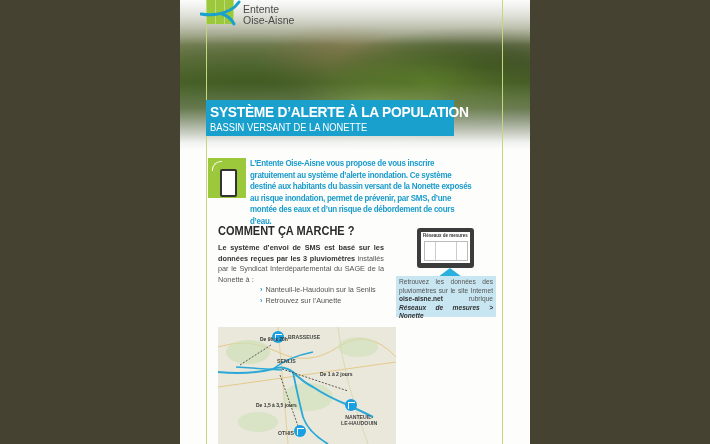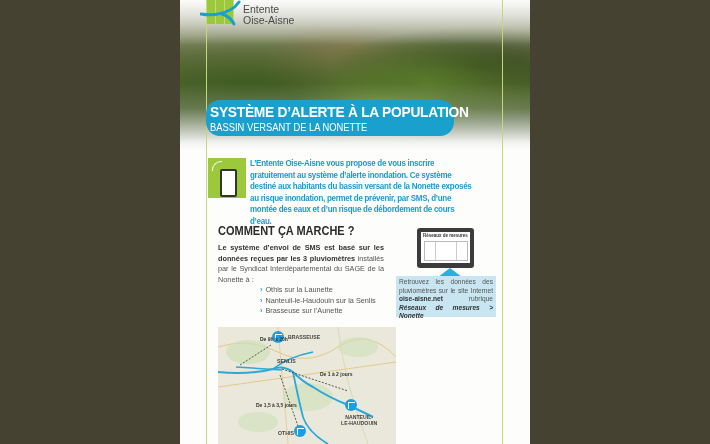--- a/index.html
+++ b/index.html
@@ -34,21 +34,20 @@
       content:""; position:absolute; inset:0;
       background:repeating-linear-gradient(90deg, rgba(255,255,255,0.35) 0 1px, transparent 1px 9px);
     }
     .logo svg.swoosh { position:absolute; left:0; top:0; }
     .logo .name {
       position:absolute; left:43px; top:4px; font-size:10.5px; line-height:11px; color:#4a4a4a;
     }
     .title-band {
       position:absolute; left:26px; top:100px; width:248px; height:36px;
       background:#1aa0cc;
-      border-radius:14px;
     }
     .title-band .t1 {
       position:absolute; left:4px; top:3px; font-weight:bold; color:#fff;
       font-size:15px; letter-spacing:-0.3px; transform:scaleX(0.92); transform-origin:left;
       white-space:nowrap;
     }
     .title-band .t2 {
       position:absolute; left:4px; top:21px; color:#fff; font-size:11px;
       transform:scaleX(0.85); transform-origin:left; white-space:nowrap;
     }
@@ -164,23 +163,22 @@
 
   <div class="phone-icon">
     <div class="wifi"></div>
     <div class="ph"></div>
   </div>
   <div class="intro">L’Entente Oise-Aisne vous propose de vous inscrire gratuitement au système d’alerte inondation. Ce système destiné aux habitants du bassin versant de la Nonette exposés au risque inondation, permet de prévenir, par SMS, d’une montée des eaux et d’un risque de débordement de cours d’eau.</div>
 
   <div class="h2">COMMENT ÇA MARCHE ?</div>
   <div class="para"><b>Le système d’envoi de SMS est basé sur les données reçues par les 3 pluviomètres</b><span> installés par le Syndicat Interdépartemental du SAGE de la Nonette à :</span></div>
   <ul class="bullets">
-    <li><span class="arr">›</span><span>Othis sur la Launette</span></li>
     <li><span class="arr">›</span><span>Nanteuil-le-Haudouin sur la Senlis</span></li>
-    <li><span class="arr">›</span><span>Brasseuse sur l’Aunette</span></li>
+    <li><span class="arr">›</span><span>Retrouvez sur l’Aunette</span></li>
   </ul>
 
   <div class="monitor">
     <div class="screen">
       <div class="stitle">Réseaux de mesures</div>
       <div class="chart"></div>
     </div>
   </div>
   <div class="tri"></div>
   <div class="info-box"><span>Retrouvez les données des pluviomètres sur le site Internet </span><b>oise-aisne.net</b><span> rubrique </span><b><i>Réseaux de mesures &gt; Nonette</i></b></div>

